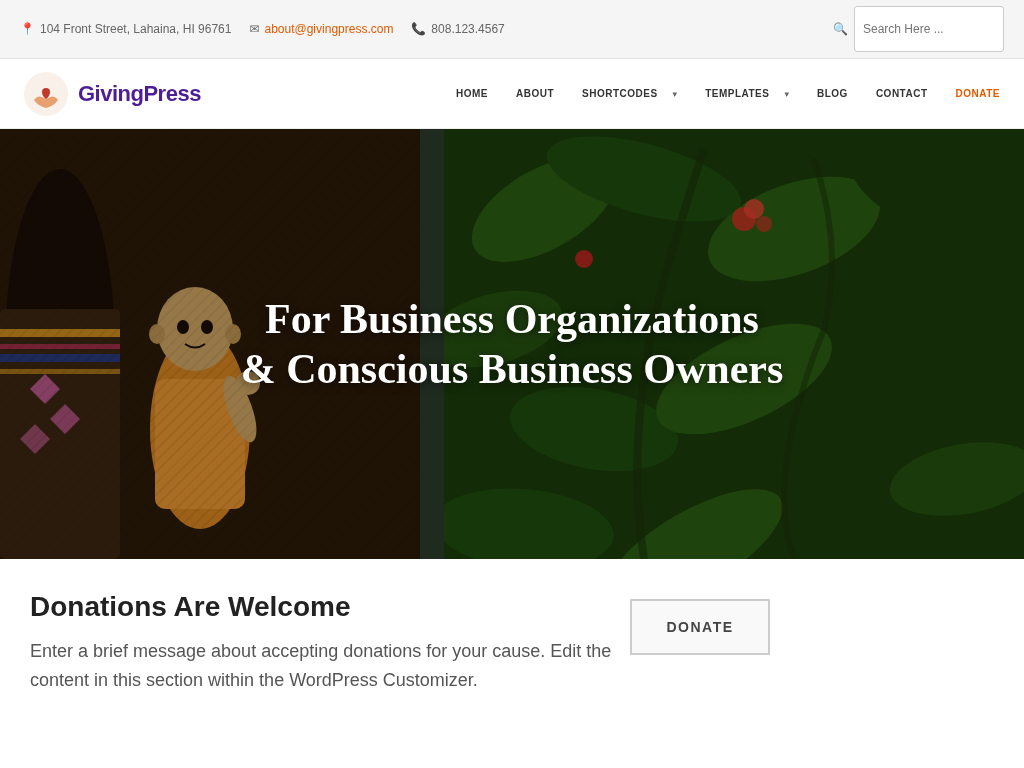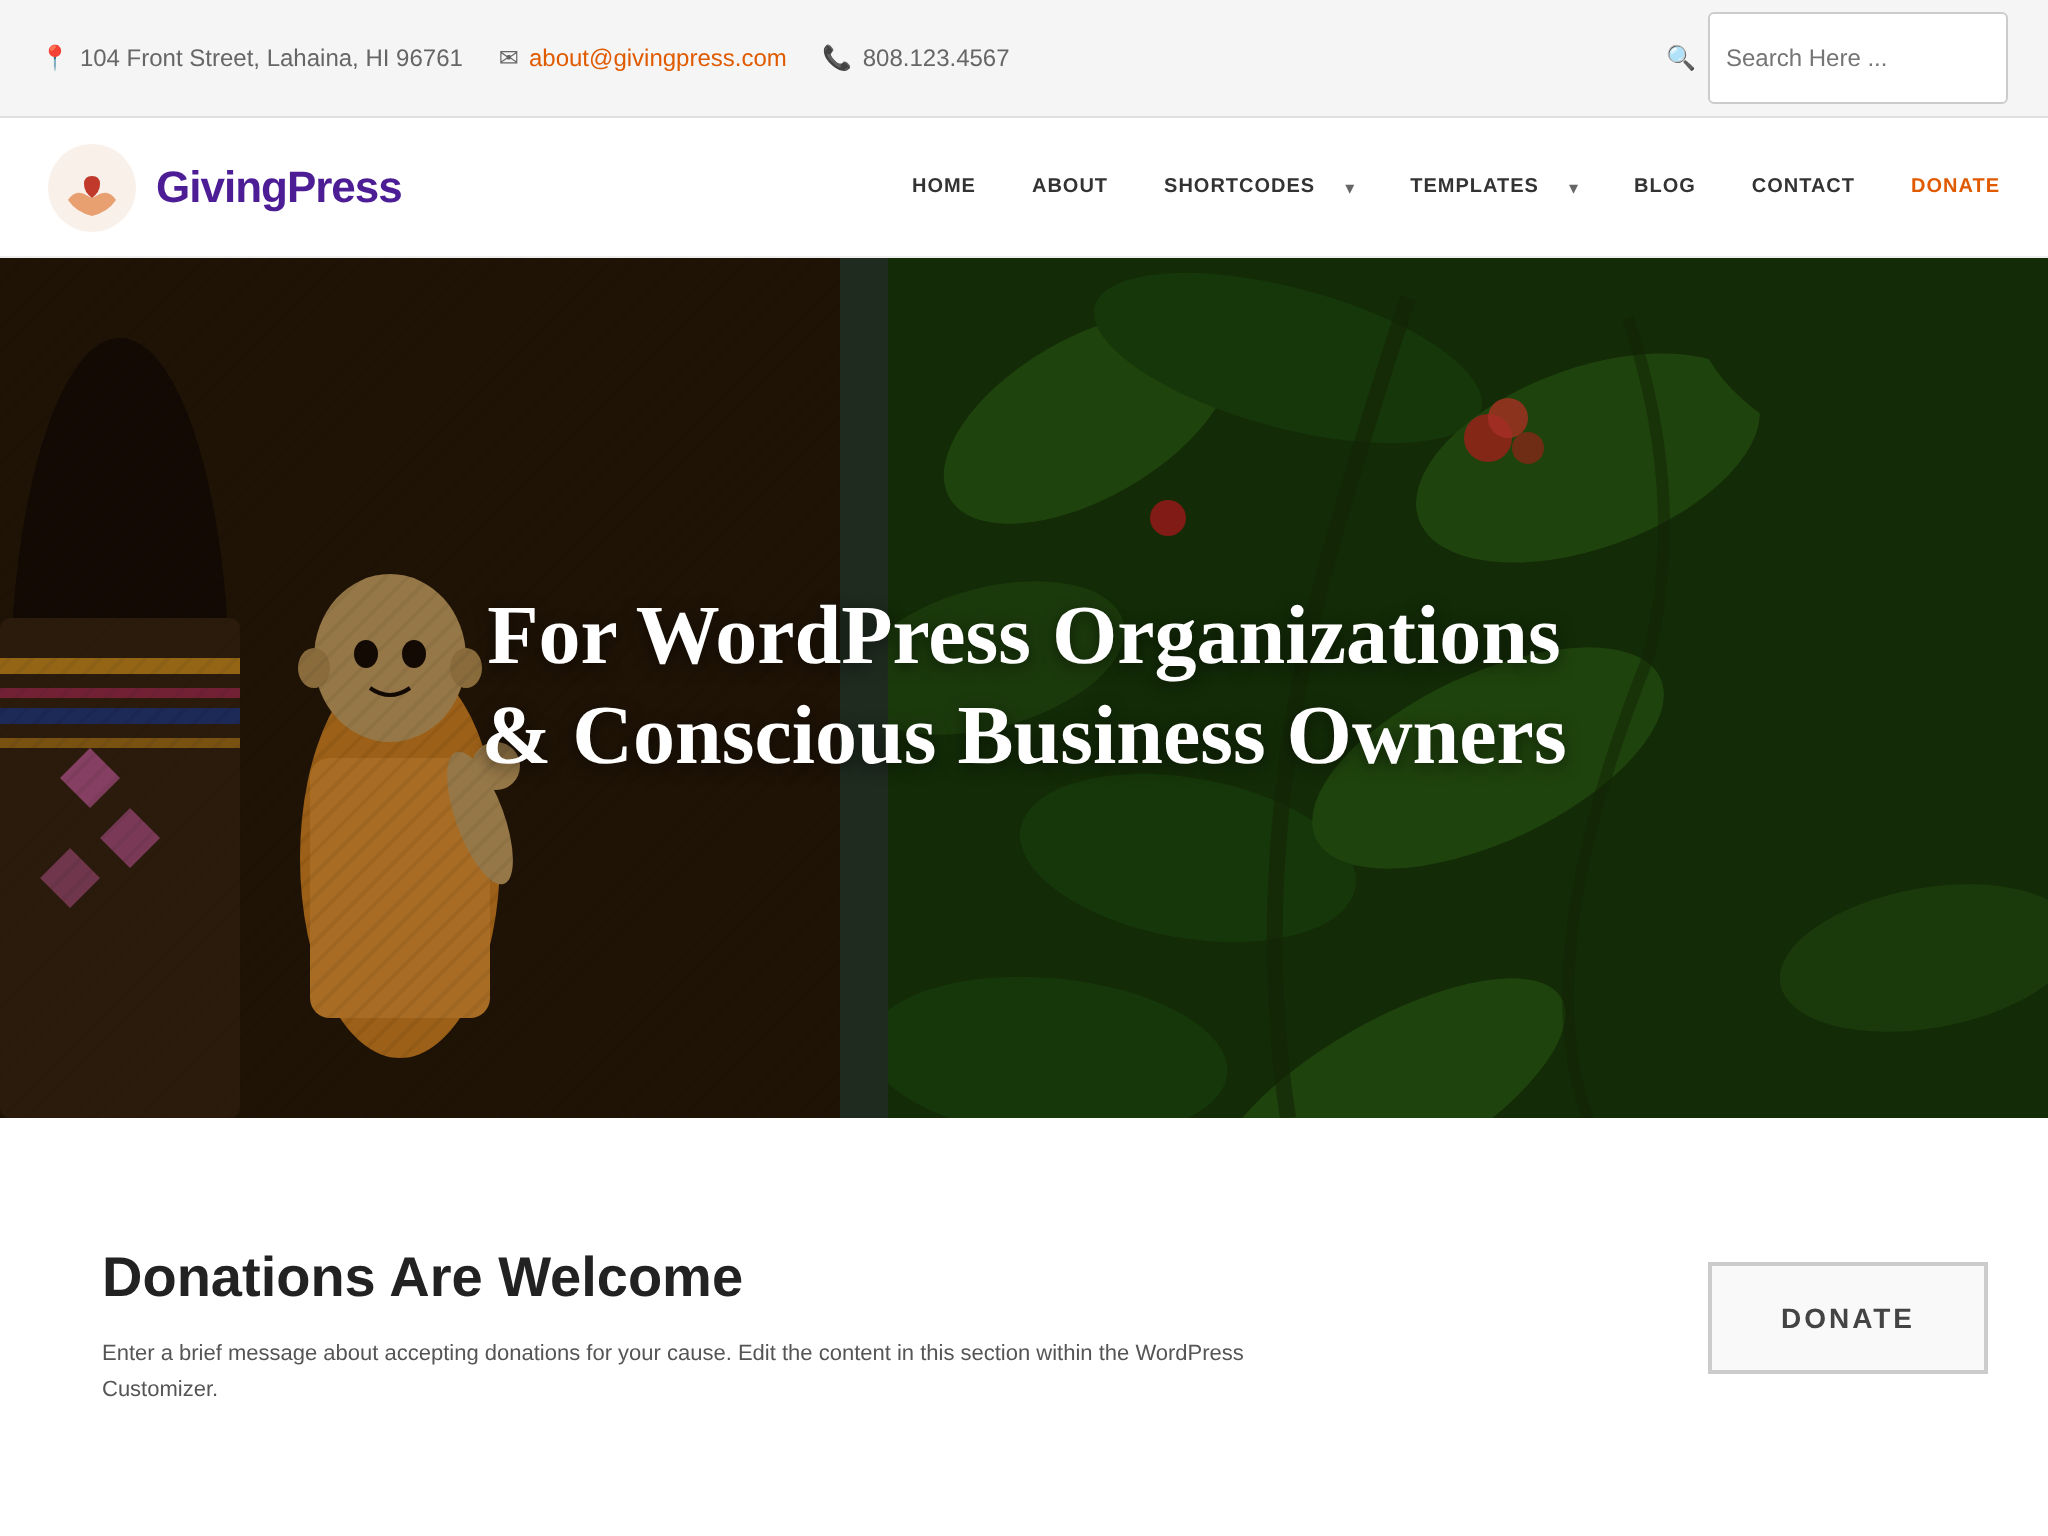--- a/index.html
+++ b/index.html
@@ -162,37 +162,35 @@
     .hero-title {
       font-size: 42px;
       font-weight: 700;
       line-height: 1.2;
       text-shadow: 0 2px 8px rgba(0,0,0,0.5);
       font-family: Georgia, serif;
     }
 
     
     .donation-section {
-      padding: 64px 30px 40px 30px;
+      padding: 32px 30px 40px 30px;
       display: flex;
       align-items: flex-start;
-      justify-content: space-between;
-      margin-left: 21px;
     }
     .donation-text {
       max-width: 700px;
     }
     .donation-title {
       font-size: 28px;
       font-weight: 700;
       color: #222;
       margin-bottom: 14px;
     }
     .donation-desc {
-      font-size: 11px;
+      font-size: 18px;
       color: #555;
       line-height: 1.6;
       max-width: 600px;
     }
     .donate-btn {
       display: flex;
       align-items: center;
       justify-content: center;
       border: 2px solid #ccc;
       background: #f9f9f9;
@@ -322,21 +320,21 @@
 
       <circle cx="300" cy="90" r="12" fill="#c03020" opacity="0.9"></circle>
       <circle cx="310" cy="80" r="10" fill="#e04030" opacity="0.8"></circle>
       <circle cx="320" cy="95" r="8" fill="#c03020" opacity="0.7"></circle>
       <circle cx="140" cy="130" r="9" fill="#d02020" opacity="0.8"></circle>
     </svg>
   </div>
   <div class="hero-overlay"></div>
   <div class="hero-text">
     <h1 class="hero-title">
-      <span>For WordPress Organizations</span><br>
+      <span>For Business Organizations</span><br>
       <span>&amp; Conscious Business Owners</span>
     </h1>
   </div>
 </section>
 
 <section class="donation-section">
   <div class="donation-text">
     <h2 class="donation-title">Donations Are Welcome</h2>
     <p class="donation-desc">Enter a brief message about accepting donations for your cause. Edit the content in this section within the WordPress Customizer.</p>
   </div>

